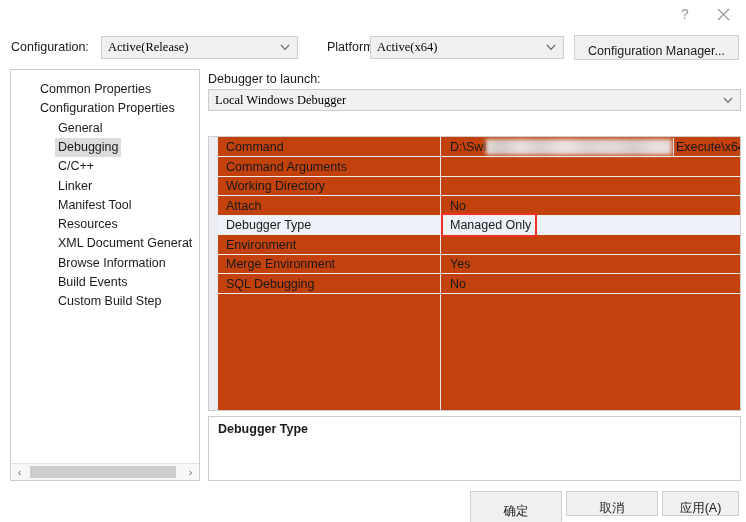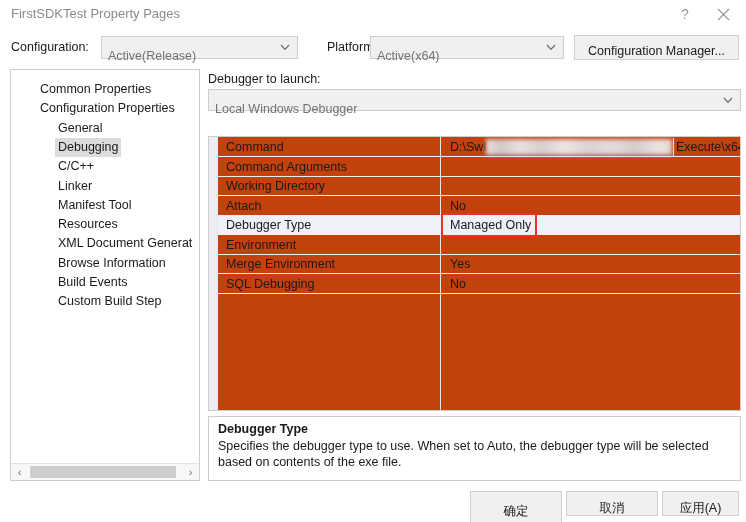--- a/index.html
+++ b/index.html
@@ -57,25 +57,26 @@
   .combo {
     position: absolute;
     background: #f0f0f0;
     border: 1px solid #cdcdcd;
     box-sizing: border-box;
     height: 23px;
     cursor: default;
   }
   .combo .combo-text {
     position: absolute;
-    left: 6px; top: 12px;
-    font-size: 12.5px;
-    color: #737373;
-    white-space: nowrap;
-    overflow: hidden;
+    left: 6px; top: 3px;
+    font-size: 12.5px;
+    color: #000000;
+    white-space: nowrap;
+    overflow: hidden;
+    font-family: Liberation Serif, serif;
   }
   .combo .chev {
     position: absolute;
     right: 7px; top: 7px;
     width: 10px; height: 7px;
   }
   .combo .chev svg { display: block; }
 
   #combo-config { left: 101px; top: 36px; width: 197px; }
   #combo-platform { left: 370px; top: 36px; width: 194px; }
@@ -275,21 +276,20 @@
 
   
   #btn-ok     { left: 470px; top: 491px; width: 92px; height: 41px; }
   #btn-cancel { left: 566px; top: 491px; width: 92px; height: 25px; }
   #btn-apply  { left: 662px; top: 491px; width: 77px; height: 25px; }
 </style>
 </head>
 <body>
 
 <div class="titlebar">
-  <div class="titlebar-text">FirstSDKTest Property Pages</div>
   <div class="title-btn help">?</div>
   <div class="title-btn close">
     <svg width="13" height="13" viewBox="0 0 13 13" aria-hidden="true">
       <line x1="1" y1="1" x2="12" y2="12" stroke="#9a9a9a" stroke-width="1.2"></line>
       <line x1="12" y1="1" x2="1" y2="12" stroke="#9a9a9a" stroke-width="1.2"></line>
     </svg>
   </div>
 </div>
 
 <div class="lbl lbl-config">Configuration:</div>
@@ -384,18 +384,17 @@
       <div class="grid-row" style="top: 137.5px;">
         <div class="grid-name">SQL Debugging</div>
         <div class="grid-value">No</div>
       </div>
     </div>
 </div>
 <div class="red-box" style="border-color: rgb(239, 49, 36);"></div>
 
 <div class="desc">
   <div class="desc-title">Debugger Type</div>
-  <div class="desc-body">Specifies the debugger type to use.  When set to Auto, the debugger type will be selected based on contents of the exe file.</div>
 </div>
 
 <button class="btn" id="btn-ok">确定</button>
 <button class="btn" id="btn-cancel">取消</button>
 <button class="btn" id="btn-apply">应用(A)</button>
 
 </body></html>

